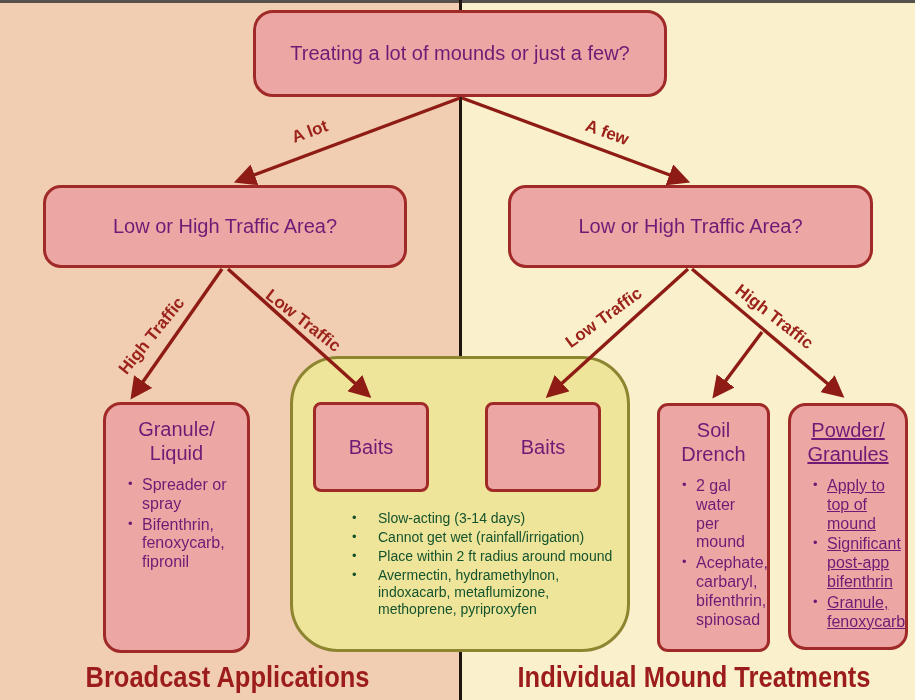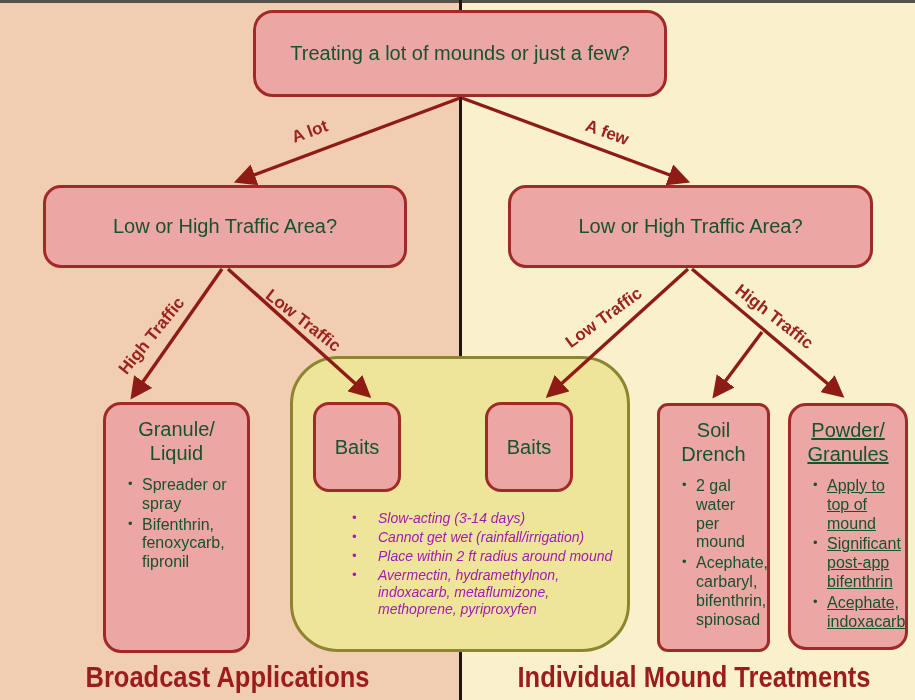--- a/index.html
+++ b/index.html
@@ -9,36 +9,36 @@
   }
   
   .bg-left{position:absolute;left:0;top:0;width:461px;height:700px;background:#f1cdb1;z-index:0;}
   .bg-right{position:absolute;left:461px;top:0;width:454px;height:700px;background:#faf0cb;z-index:0;}
   .top-strip{position:absolute;left:0;top:0;width:915px;height:3px;background:#56514a;z-index:1;}
   .divider{position:absolute;left:459px;top:0;width:3px;height:700px;background:#1e150f;z-index:1;}
 
   
   .pink-box{
     position:absolute;background:#eca7a5;border:3px solid #a02a28;border-radius:18px;
-    color:#14532d;box-sizing:border-box;z-index:4;
+    color:#701a75;box-sizing:border-box;z-index:4;
   }
   .qtext{
     position:absolute;inset:0;display:flex;align-items:center;justify-content:center;
     font-size:20px;text-align:center;padding:0 10px;
   }
   .root-box{left:253px;top:10px;width:414px;height:87px;border-radius:20px;}
   .qleft-box{left:43px;top:185px;width:364px;height:83px;}
   .qright-box{left:508px;top:185px;width:365px;height:83px;}
 
   
   .yellow-group{
     position:absolute;left:290px;top:356px;width:340px;height:296px;
     background:#efe59a;border:3px solid #8e8531;border-radius:48px;box-sizing:border-box;z-index:2;
   }
-  .baits-box{width:88px;height:90px;border-radius:16px;}
+  .baits-box{width:116px;height:90px;border-radius:8px;}
   .baits-left{left:313px;top:402px;}
   .baits-right{left:485px;top:402px;}
 
   
   .leaf-box{padding:12px 8px 8px 8px;}
   .granule-box{left:63px;top:402px;width:147px;height:251px;margin-left:40px;}
   .soil-box{left:657px;top:403px;width:113px;height:249px;border-radius:11px;}
   .powder-box{left:788px;top:403px;width:120px;height:247px;text-decoration:underline;}
   .leaf-title{
     font-size:20px;line-height:1.22;text-align:center;white-space:pre-line;
@@ -46,21 +46,21 @@
   }
   .bullets{
     list-style:none;margin:0;padding:0 2px 0 14px;font-size:16px;line-height:1.18;
   }
   .bullets li{position:relative;padding-left:14px;margin-bottom:2px;}
   .bullets li::before{content:"\2022";position:absolute;left:0;top:0;font-size:13px;}
 
   
   .baits-notes{
     position:absolute;left:348px;top:510px;width:268px;z-index:3;
-    list-style:none;margin:0;padding:0;color:#a21caf;font-size:14px;line-height:1.21;font-style:italic;
+    list-style:none;margin:0;padding:0;color:#14532d;font-size:14px;line-height:1.21;
   }
   .baits-notes li{position:relative;padding-left:30px;margin-bottom:2px;}
   .baits-notes li::before{content:"\2022";position:absolute;left:4px;top:0;font-size:13px;}
 
   
   .edge-label{
     position:absolute;color:#9b231b;font-size:17px;font-weight:600;white-space:nowrap;
     transform-origin:center;z-index:4;
   }
   .lbl-a-lot{left:310px;top:132px;transform:translate(-50%,-50%) rotate(-20deg);}
@@ -157,20 +157,20 @@
         <li>Acephate, carbaryl, bifenthrin, spinosad</li>
       </ul>
   </div>
 
   <div class="pink-box leaf-box powder-box">
     <div class="leaf-title">Powder/
 Granules</div>
     <ul class="bullets">
         <li>Apply to top of mound</li>
         <li>Significant post-app bifenthrin</li>
-        <li>Acephate, indoxacarb</li>
+        <li>Granule, fenoxycarb</li>
       </ul>
   </div>
 
   <div class="footer-label footer-left">Broadcast Applications</div>
   <div class="footer-label footer-right">Individual Mound Treatments</div>
 
 </div>
 
 </body></html>

